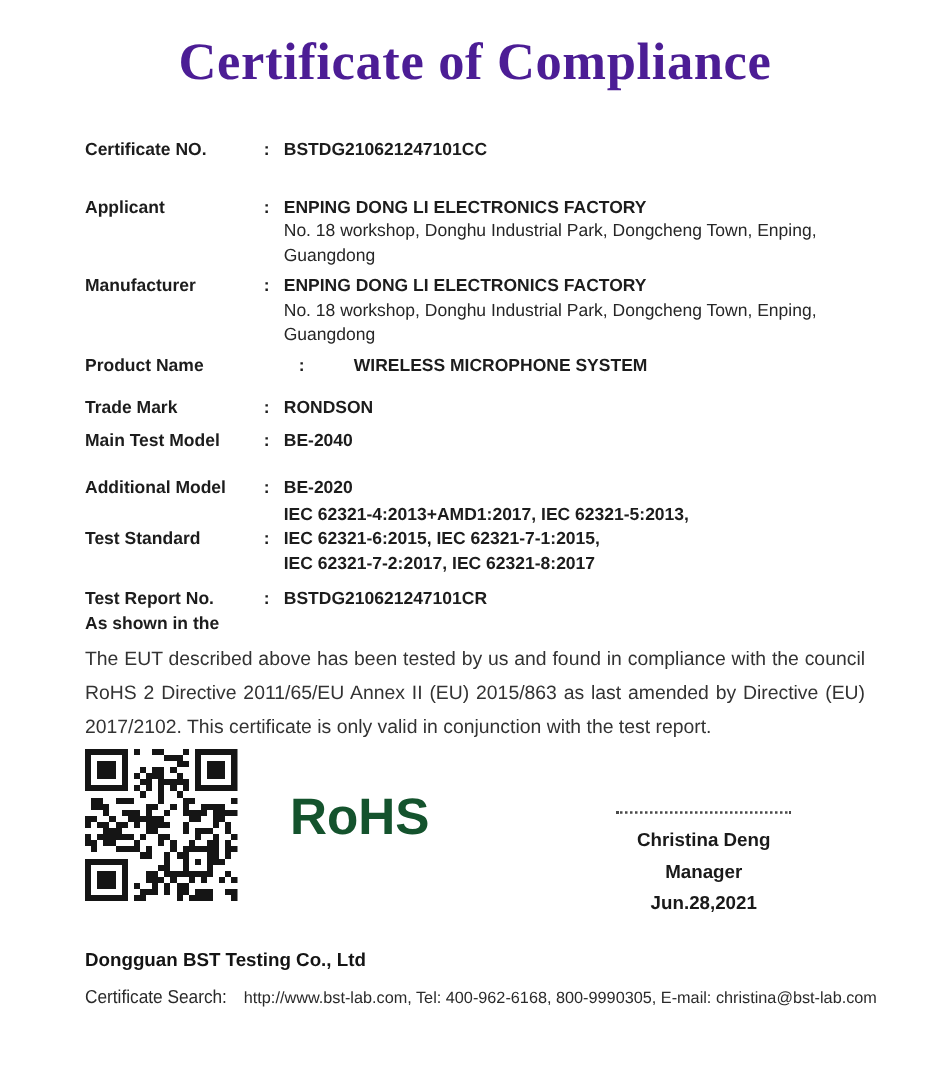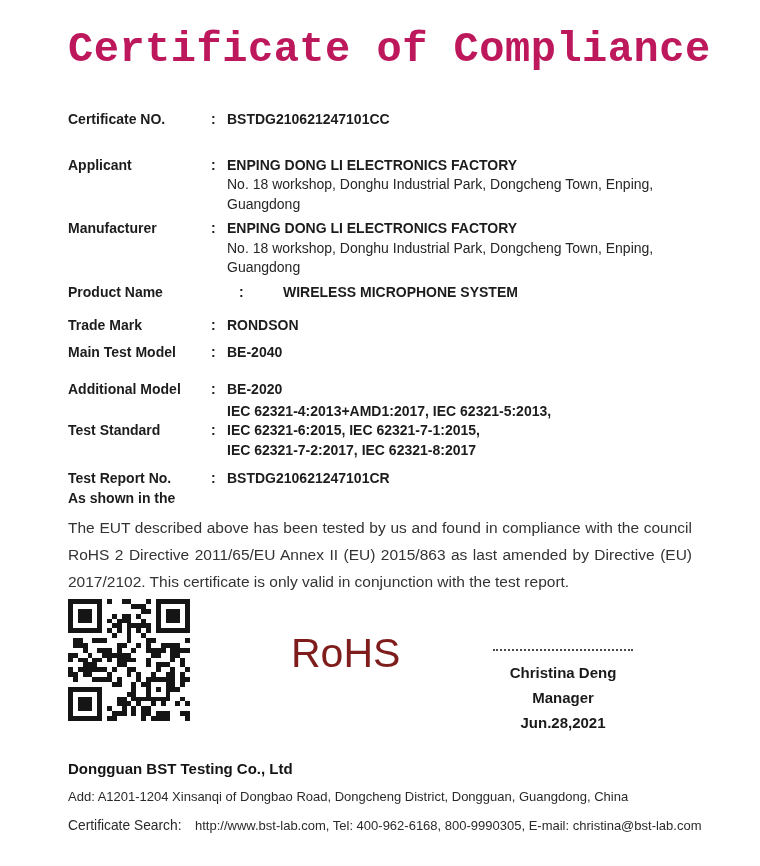--- a/index.html
+++ b/index.html
@@ -7,25 +7,25 @@
   .page {
     position: relative;
     width: 760px; height: 866px;
     background: #ffffff;
     font-family: "Liberation Sans", sans-serif;
     color: #1c1c1c;
     padding: 26px 68px 0 68px;
     overflow: hidden;
   }
   .title {
-    font-family: Liberation Mono, monospace;
+    font-family: Liberation Serif, serif;
     font-weight: bold;
     font-size: 42px;
     line-height: 48px;
-    color: #be185d;
+    color: #4c1d95;
     text-align: center;
     margin: 0 0 36px 0;
     letter-spacing: 0.5px;
     white-space: nowrap;
   }
   .row {
     display: grid;
     grid-template-columns: 143px 16px 1fr;
     font-size: 14px;
     line-height: 19.5px;
@@ -50,24 +50,24 @@
     margin: 0;
   }
   .stamp-section {
     display: flex;
     align-items: flex-start;
     margin-top: 4px;
   }
   .qr { width: 122px; height: 122px; flex: 0 0 122px; }
   .rohs {
     font-size: 41px;
-    font-weight: normal;
-    color: #7f1d1d;
+    font-weight: bold;
+    color: #14532d;
     letter-spacing: 0px;
-    margin: 32px 0 0 101px;
+    margin: 32px 0 0 42px;
     line-height: 44px;
   }
   .signature {
     margin-left: auto;
     margin-right: 40px;
     width: 178px;
     text-align: center;
     padding-top: 50px;
     font-weight: bold;
     font-size: 15px;
@@ -191,17 +191,16 @@
     <div class="signature">
       <div class="sig-line"></div>
       <div class="sig-row">Christina Deng</div>
       <div class="sig-row">Manager</div>
       <div class="sig-row">Jun.28,2021</div>
     </div>
   </div>
 
   <div class="footer">
     <div class="company">Dongguan BST Testing Co., Ltd</div>
-    <div class="address">Add: A1201-1204 Xinsanqi of Dongbao Road, Dongcheng District, Dongguan, Guangdong, China</div>
     <div class="search"><span class="search-label">Certificate Search:</span> <span>http://www.bst-lab.com, Tel: 400-962-6168, 800-9990305, E-mail: christina@bst-lab.com</span></div>
   </div>
 
 </div>
 
 </body></html>

